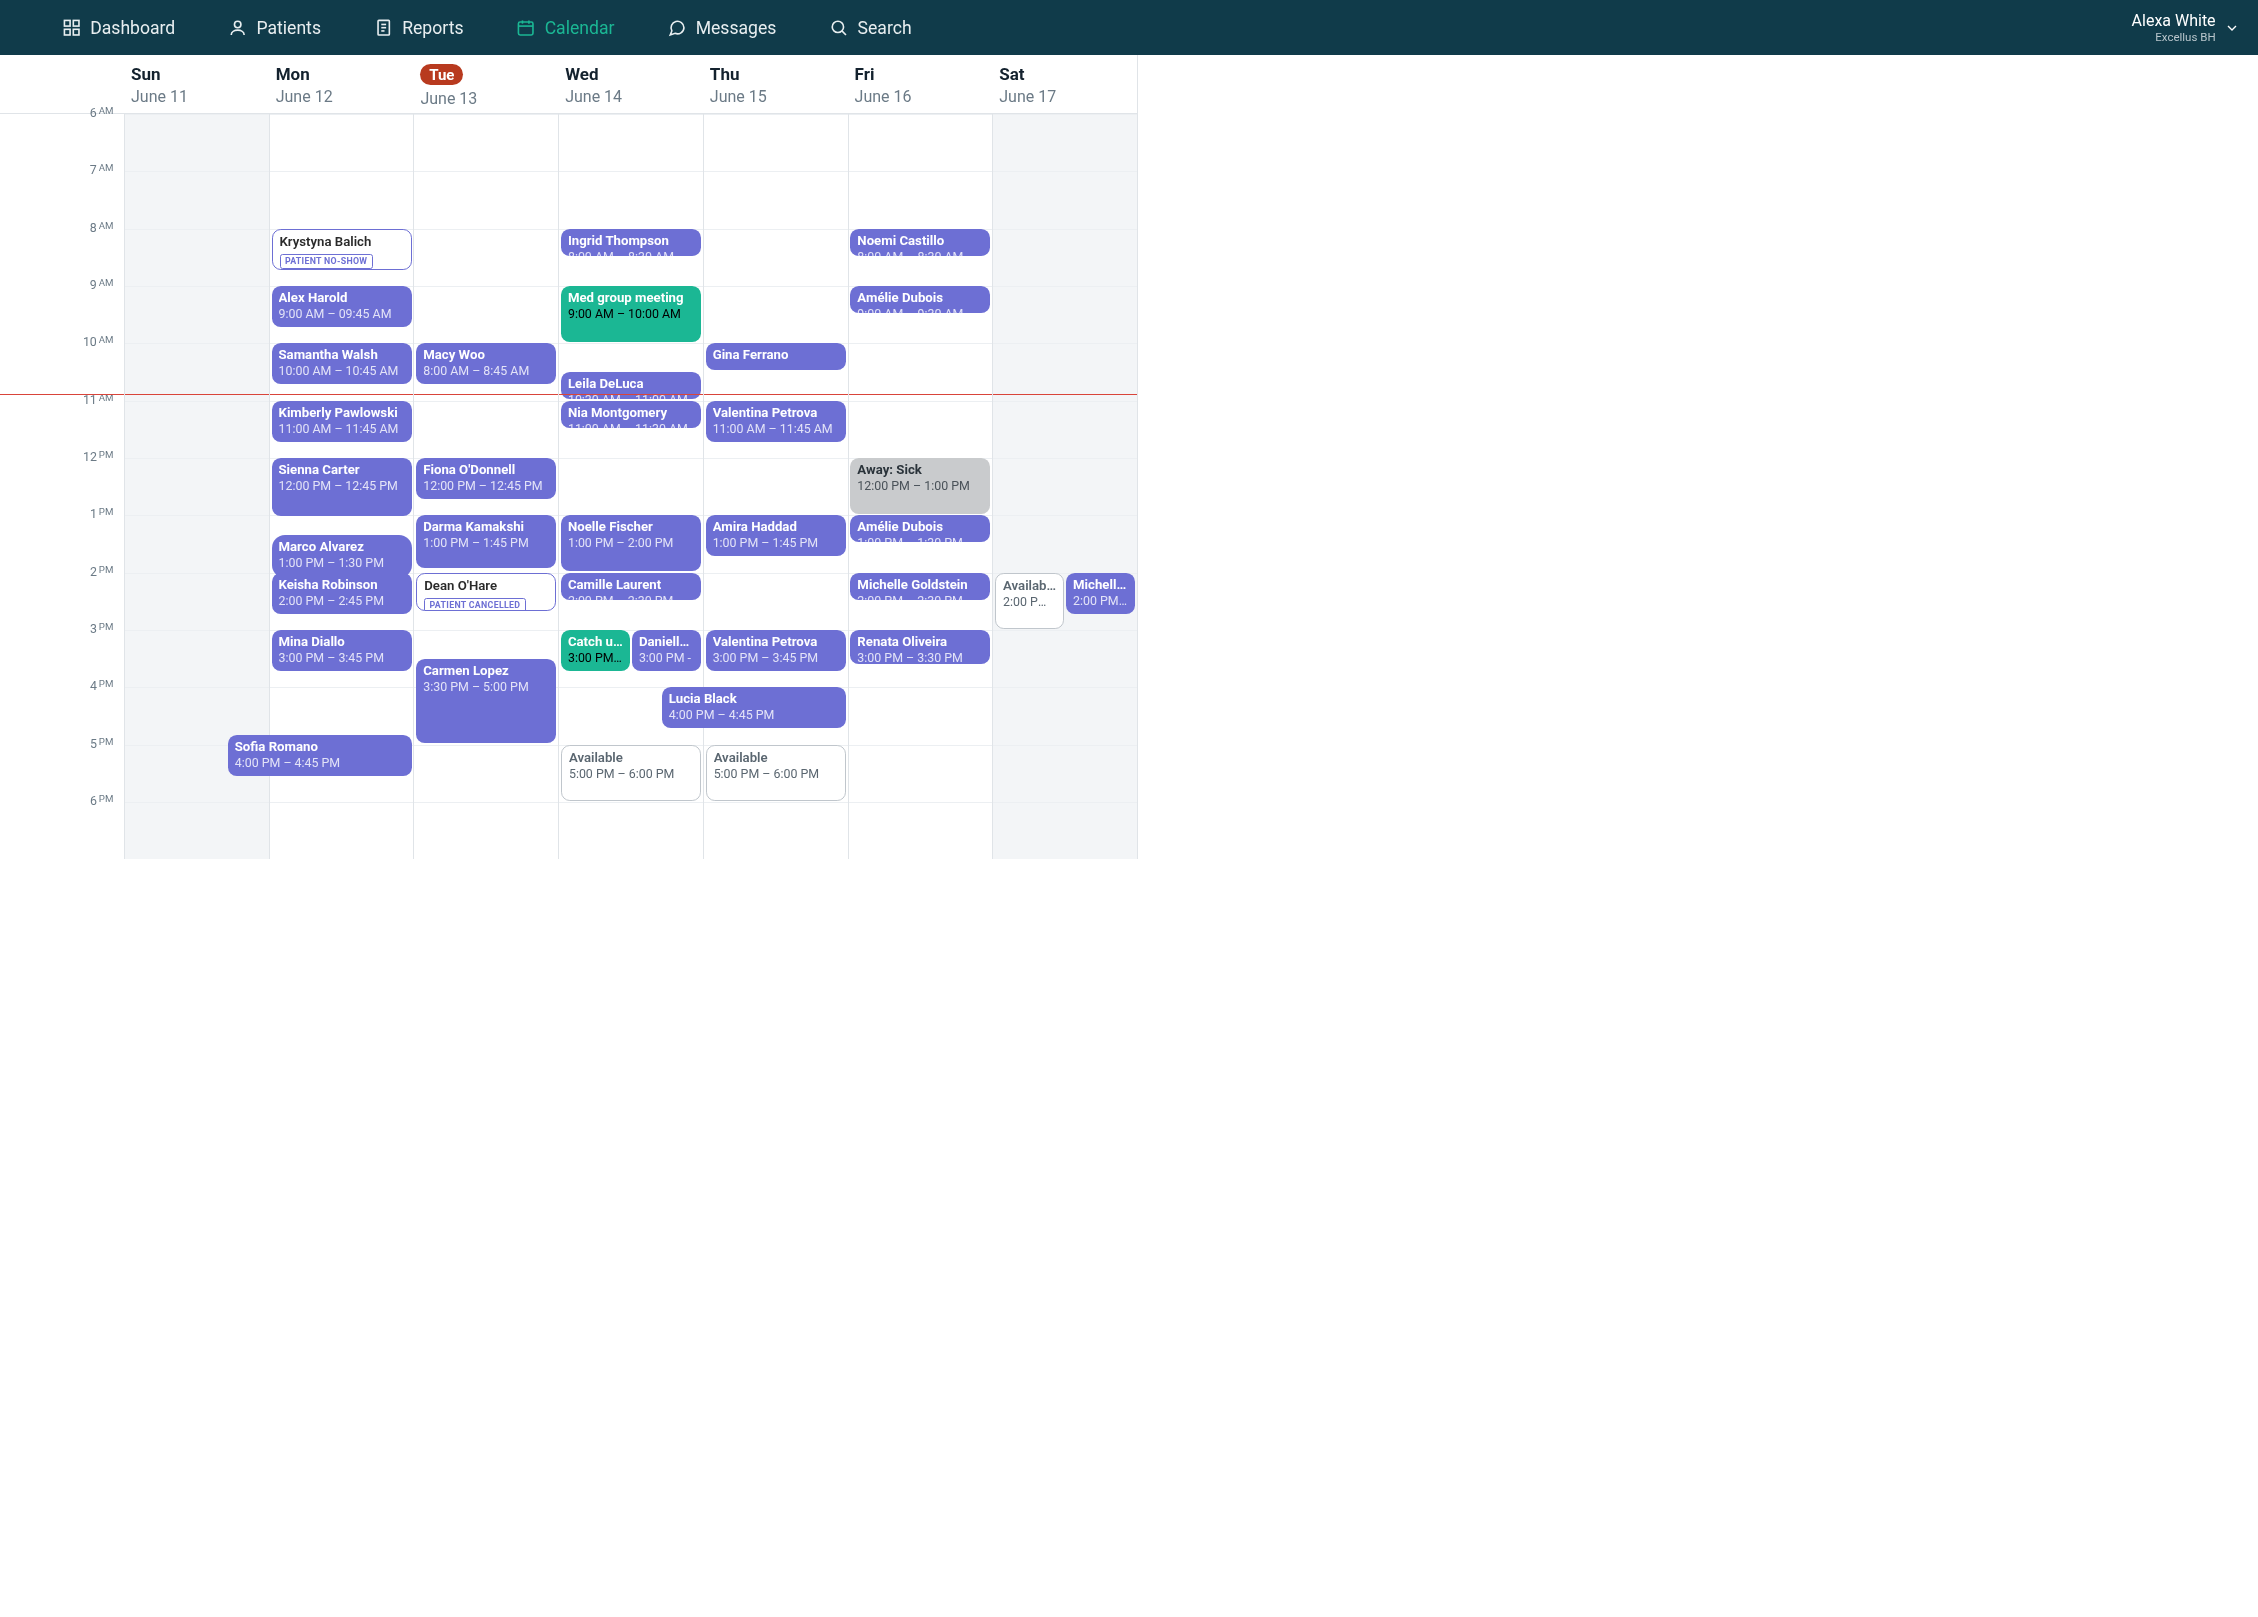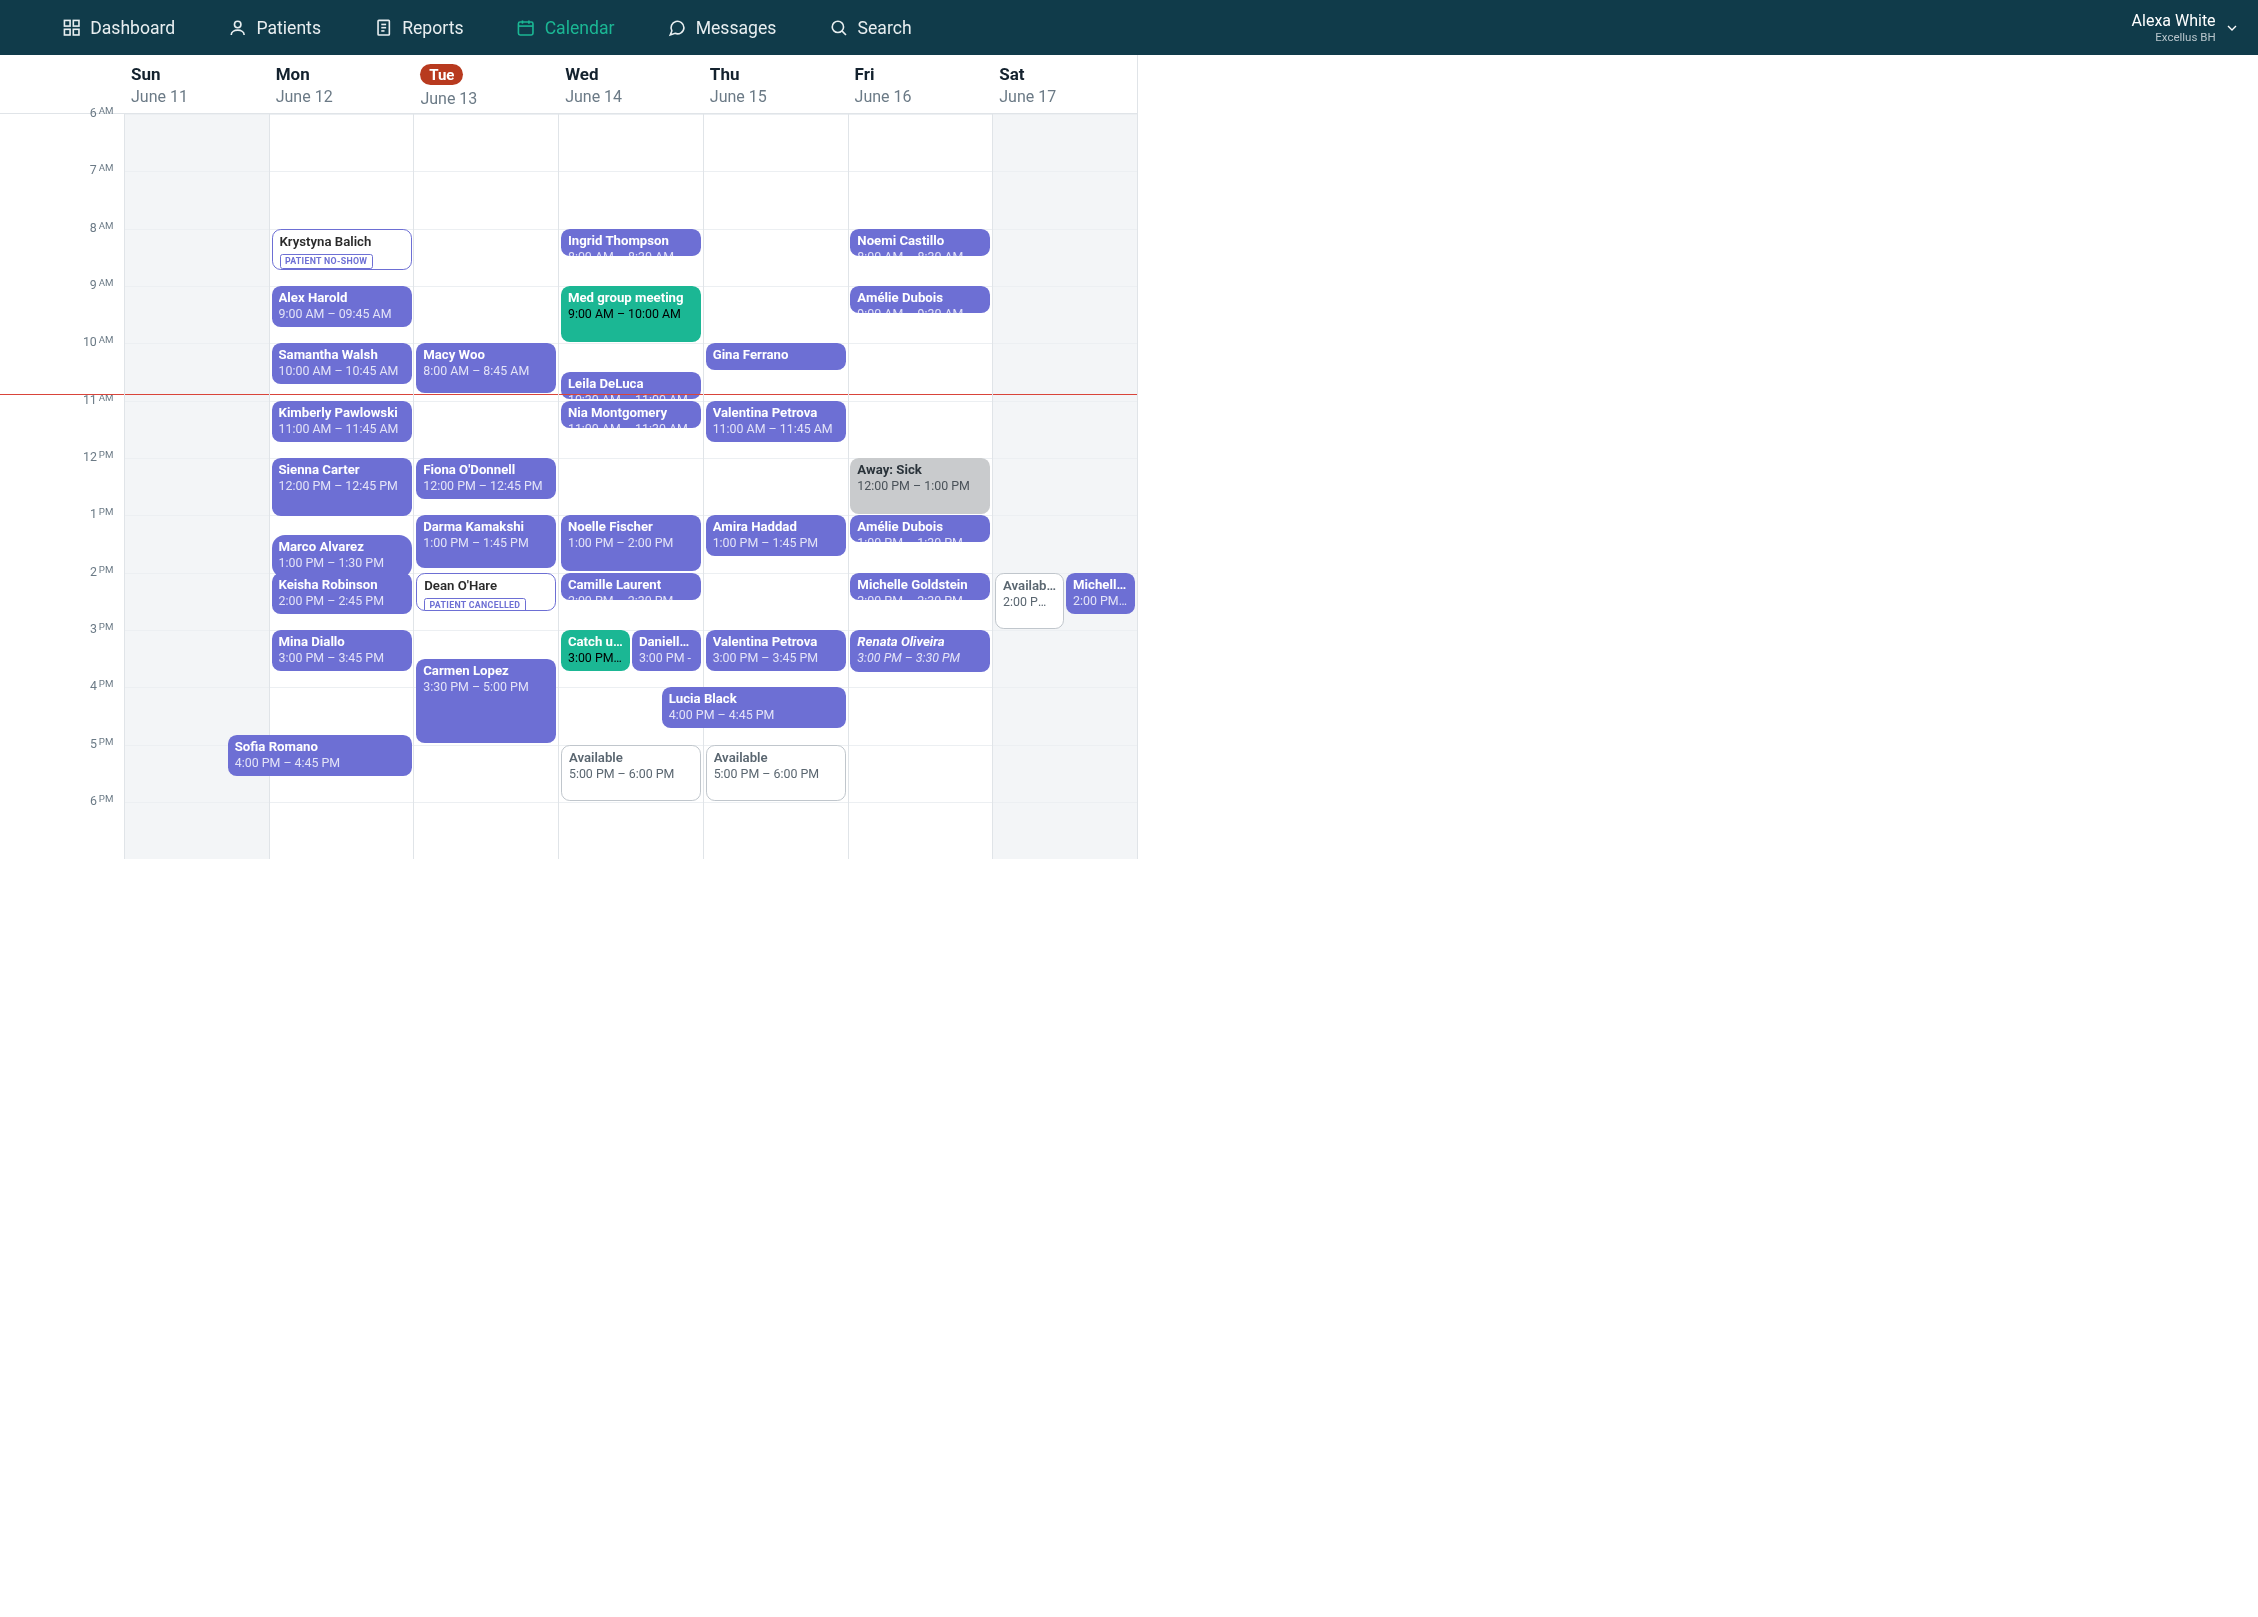--- a/index.html
+++ b/index.html
@@ -252,21 +252,21 @@
       <div class="hour-line" style="top: 229px;"></div>
       <div class="hour-line" style="top: 287px;"></div>
       <div class="hour-line" style="top: 344px;"></div>
       <div class="hour-line" style="top: 401px;"></div>
       <div class="hour-line" style="top: 459px;"></div>
       <div class="hour-line" style="top: 516px;"></div>
       <div class="hour-line" style="top: 573px;"></div>
       <div class="hour-line" style="top: 631px;"></div>
       <div class="hour-line" style="top: 688px;"></div>
       <div class="now-line" style="top: 280px;"></div>
-      <div class="event appointment" style="top: 229px; height: 50px;">
+      <div class="event appointment" style="top: 229px; height: 41px;">
         <div class="title">Macy Woo</div>
         <div class="time">8:00 AM – 8:45 AM</div>
       </div>
       <div class="event appointment" style="top: 344px; height: 41px;">
         <div class="title">Fiona O'Donnell</div>
         <div class="time">12:00 PM – 12:45 PM</div>
       </div>
       <div class="event appointment" style="top: 401px; height: 53px;">
         <div class="title">Darma Kamakshi</div>
         <div class="time">1:00 PM – 1:45 PM</div>
@@ -399,21 +399,21 @@
         <div class="time">12:00 PM – 1:00 PM</div>
       </div>
       <div class="event appointment" style="top: 401px; height: 27px;">
         <div class="title">Amélie Dubois</div>
         <div class="time">1:00 PM – 1:30 PM</div>
       </div>
       <div class="event appointment" style="top: 459px; height: 27px;">
         <div class="title">Michelle Goldstein</div>
         <div class="time">2:00 PM – 2:30 PM</div>
       </div>
-      <div class="event appointment" style="top: 516px; height: 42px; font-style: italic;">
+      <div class="event appointment" style="top: 516px; height: 34px;">
         <div class="title">Renata Oliveira</div>
         <div class="time">3:00 PM – 3:30 PM</div>
       </div>
     </div>
     <div class="day-col oor">
       <div class="hour-line" style="top: 0px;"></div>
       <div class="hour-line" style="top: 57px;"></div>
       <div class="hour-line" style="top: 115px;"></div>
       <div class="hour-line" style="top: 172px;"></div>
       <div class="hour-line" style="top: 229px;"></div>

